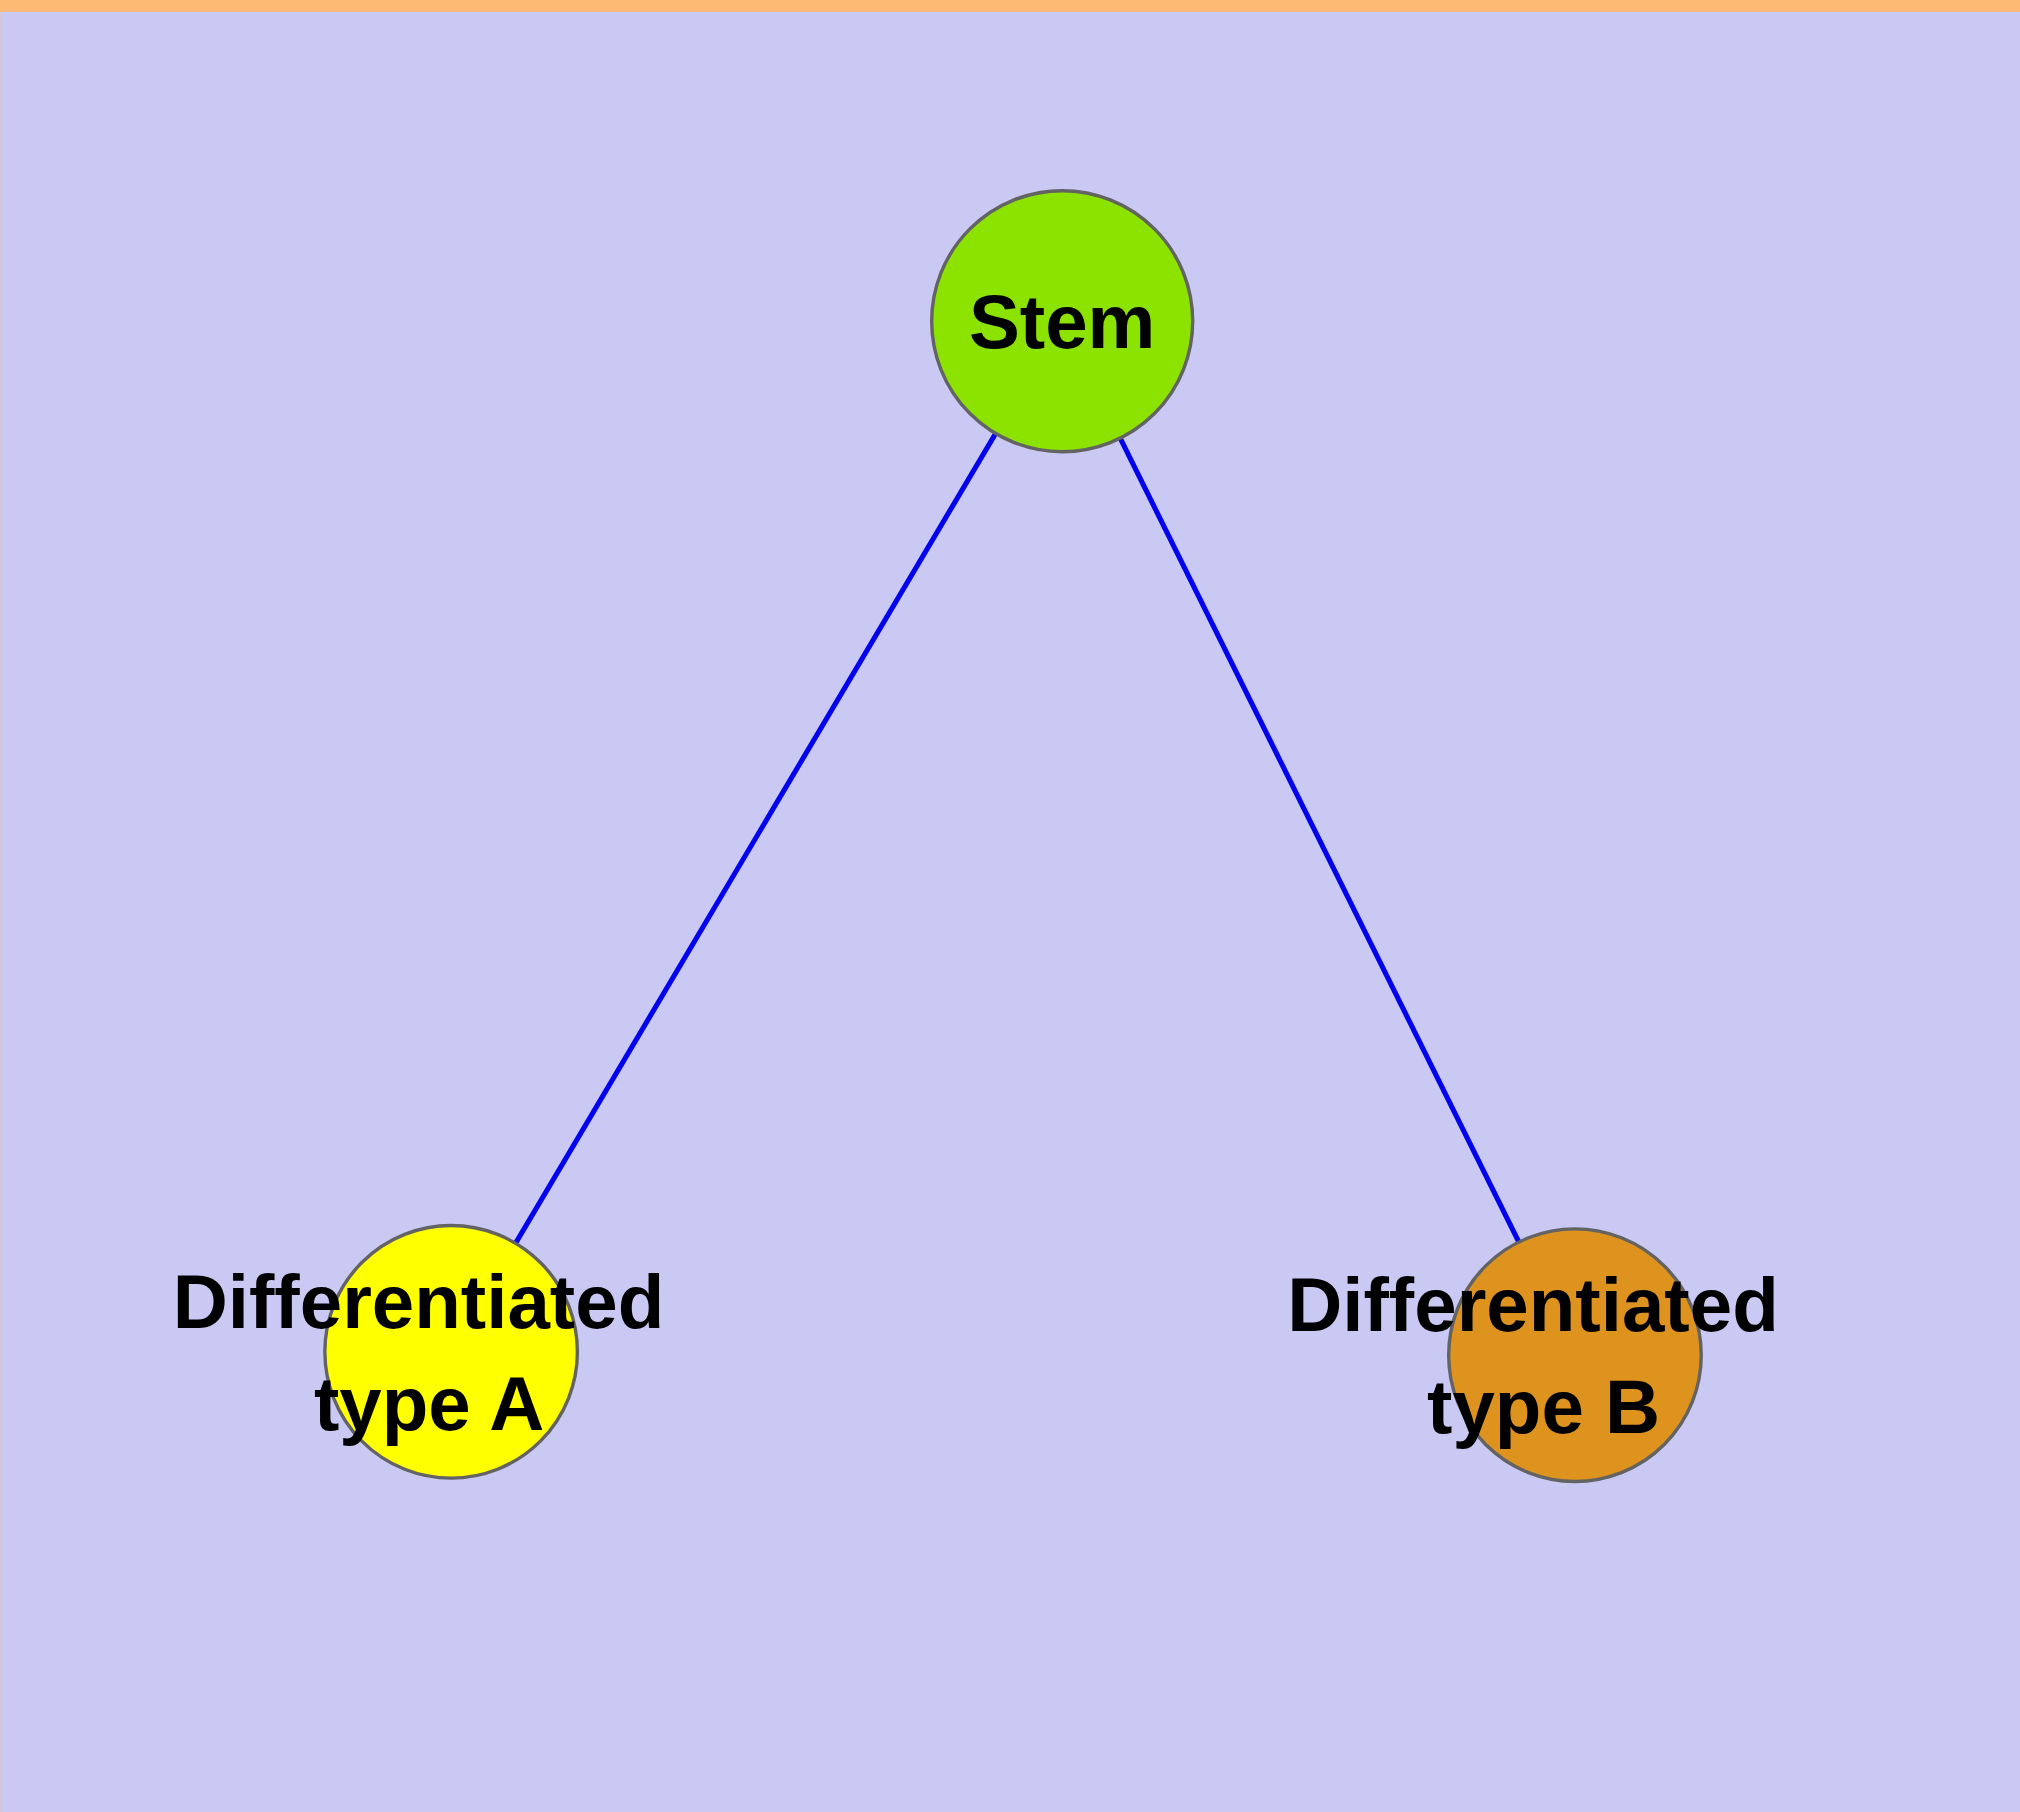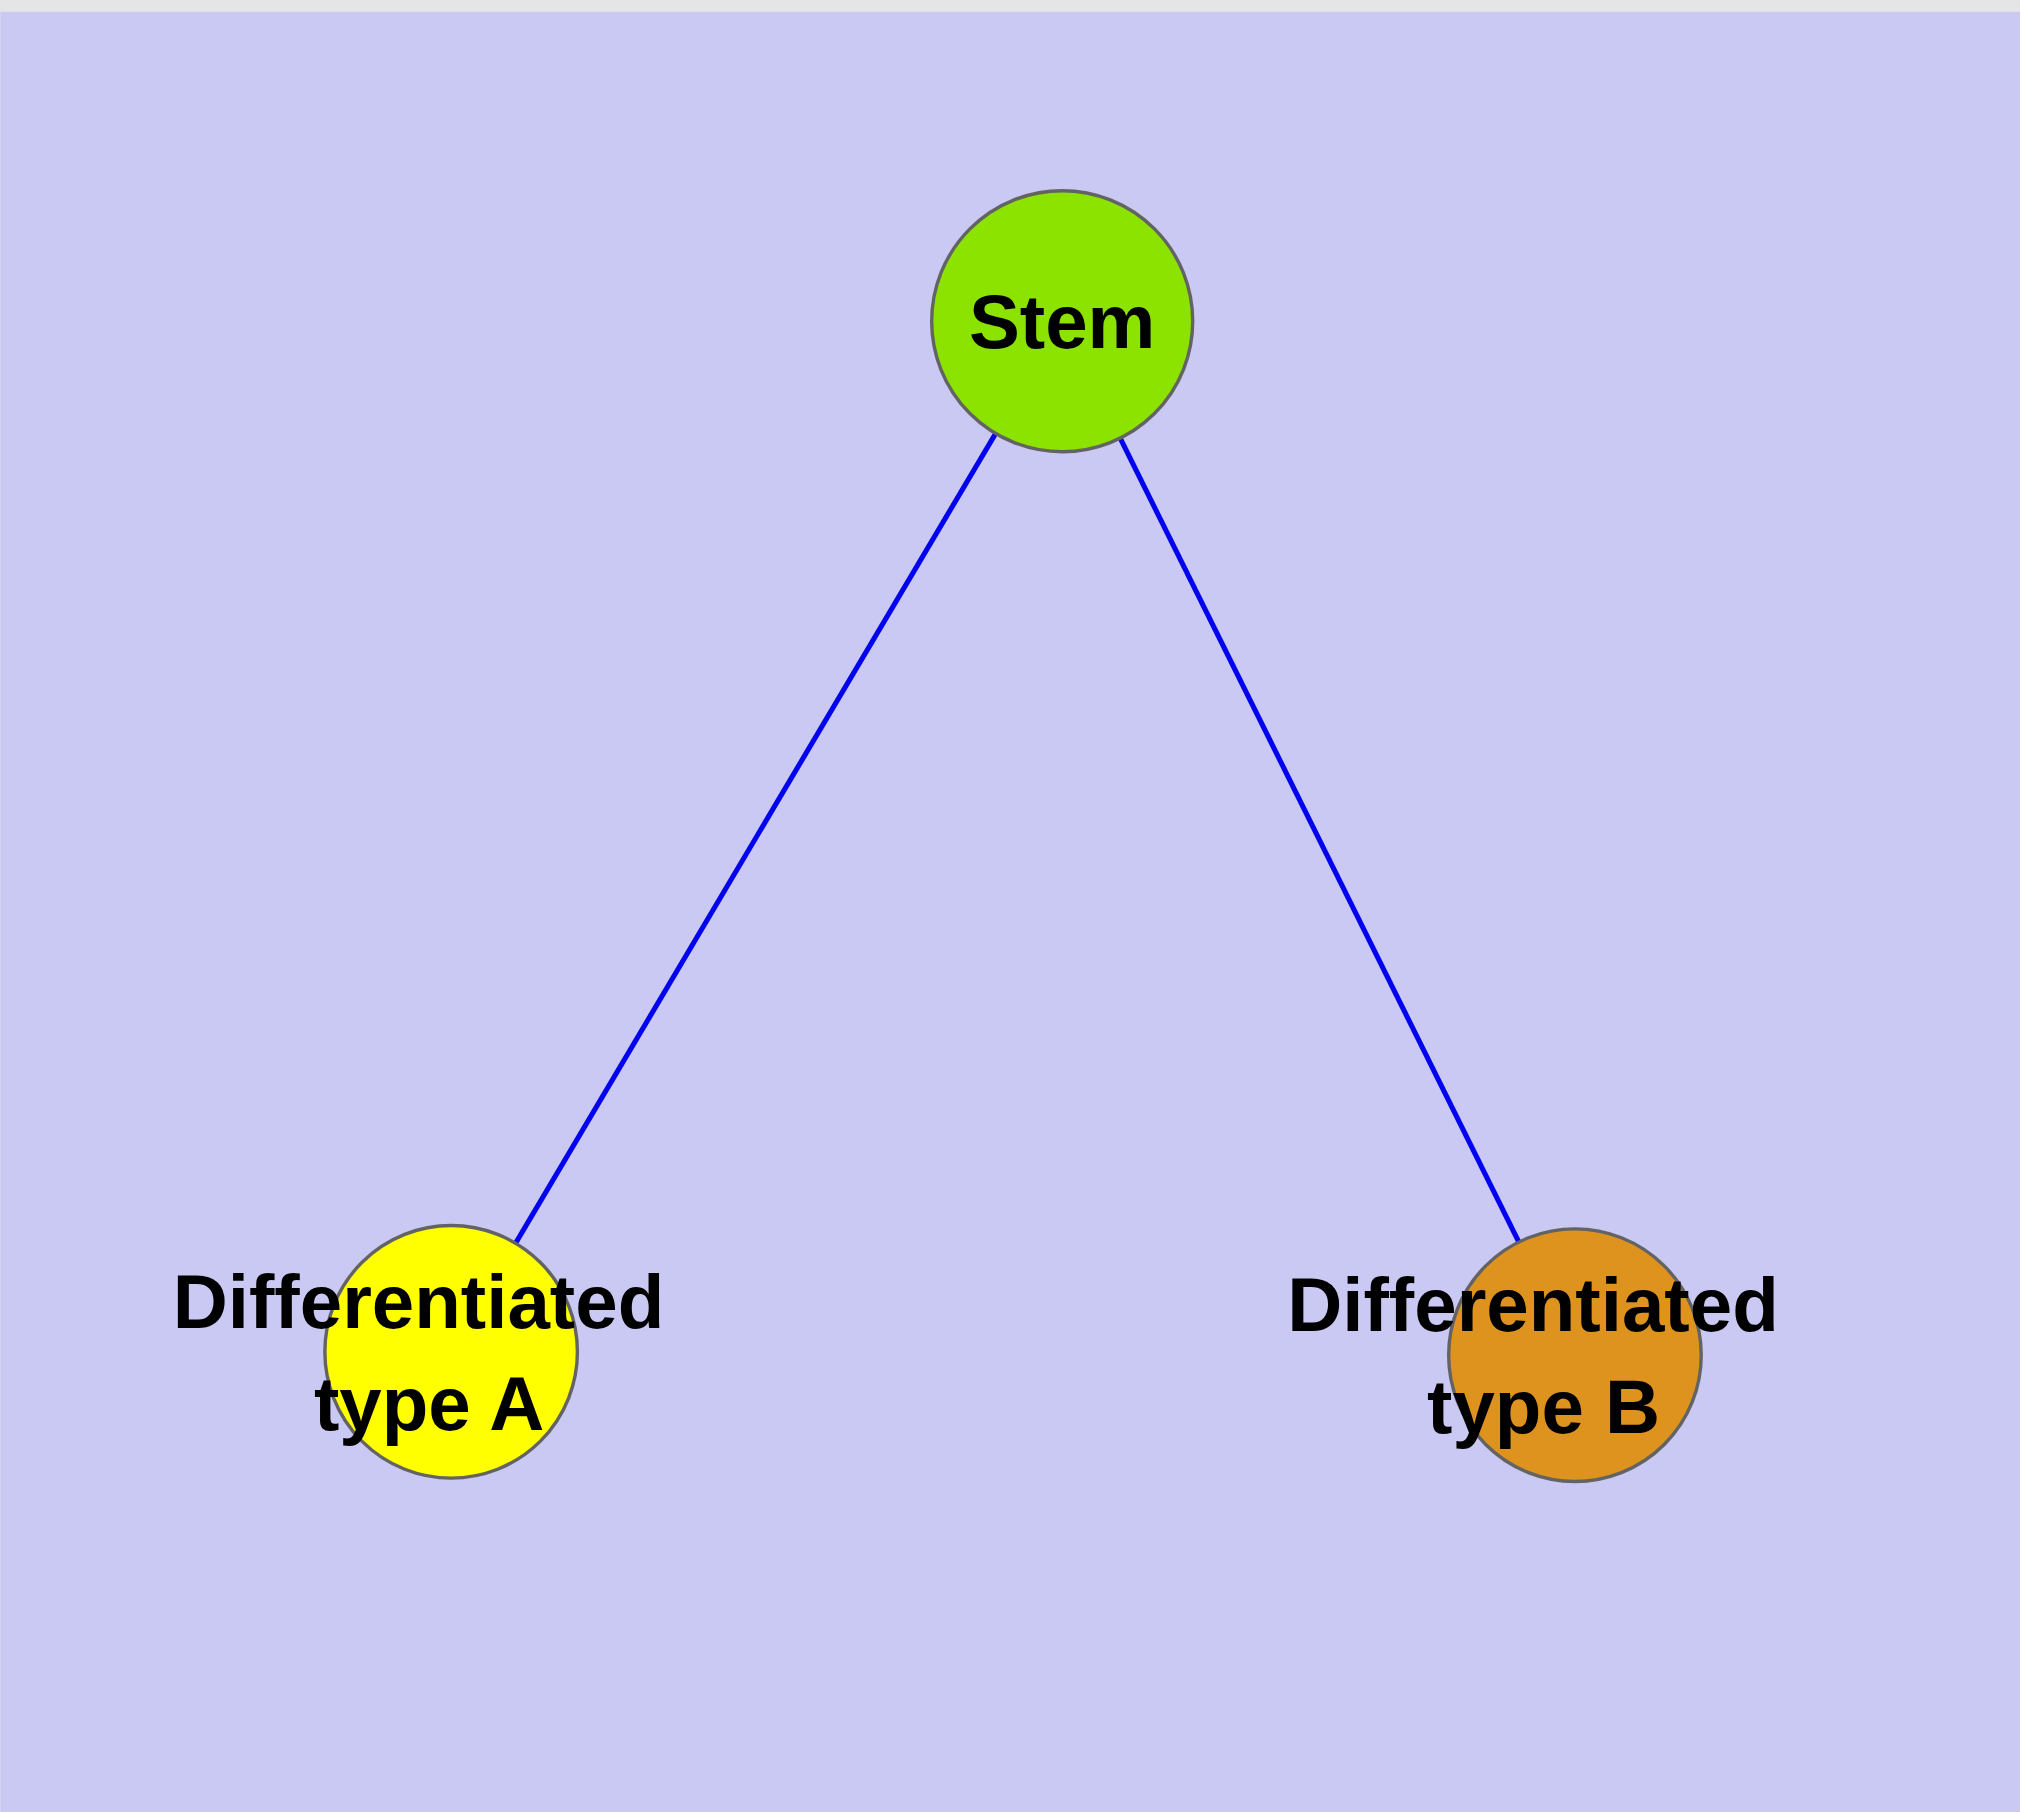--- a/index.html
+++ b/index.html
@@ -5,21 +5,21 @@
   html, body {
     margin: 0;
     padding: 0;
     background: #ffffff;
     font-family: "Liberation Sans", sans-serif;
   }
   .page {
     position: relative;
     width: 2021px;
     height: 1812px;
-    background: #e5e5e5;
+    background: #fdba74;
     overflow: hidden;
   }
   svg.graph {
     display: block;
     width: 2021px;
     height: 1812px;
   }
   .node-circle {
     stroke-linejoin: round;
   }

